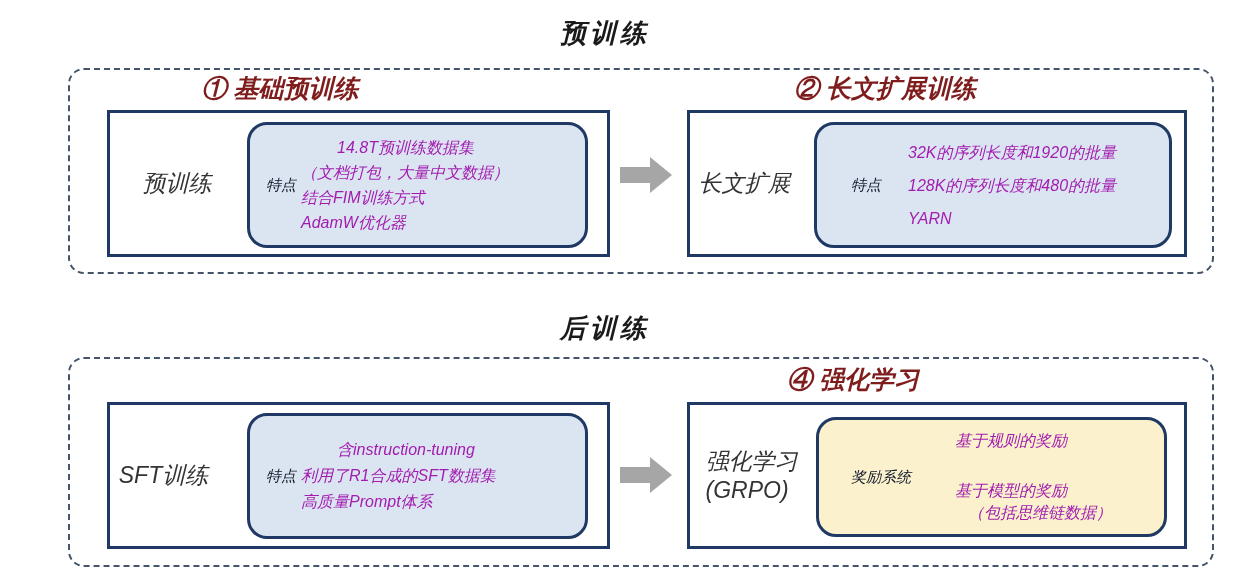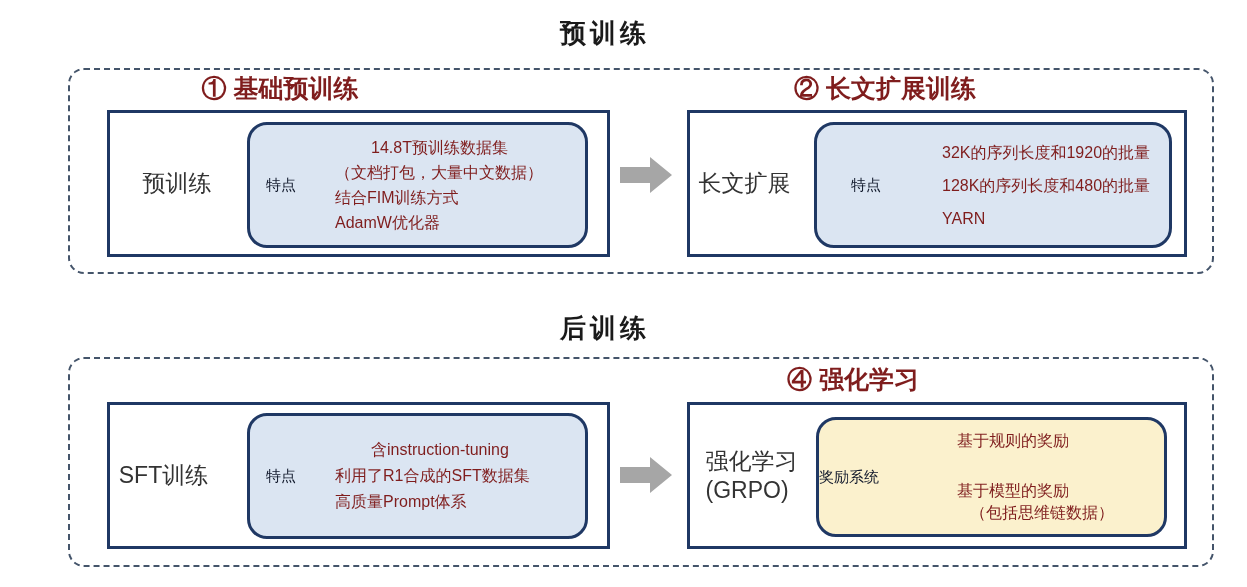--- a/index.html
+++ b/index.html
@@ -1,18 +1,18 @@
 <!DOCTYPE html>
 <html><head>
 <meta charset="utf-8">
 <style>
   html,body{margin:0;padding:0;background:#fff;}
   .canvas{
     position:relative;width:1247px;height:587px;background:#ffffff;overflow:hidden;
-    font-family:"Liberation Sans", sans-serif;color:#1a1a1a;
+    font-family:"Liberation Sans", sans-serif;color:#1a1a1a;font-style:italic;
   }
   .section-title{
     position:absolute;font-size:26px;font-weight:bold;letter-spacing:4px;
     text-align:center;color:#1a1a1a;white-space:nowrap;
   }
   .dashed-frame{
     position:absolute;border:2px dashed #44546a;border-radius:16px;background:transparent;
   }
   .panel-heading{
     position:absolute;font-size:25px;font-weight:bold;text-align:center;
@@ -29,30 +29,30 @@
     position:absolute;border:3px solid #1f3864;border-radius:20px;box-sizing:border-box;
     display:flex;flex-direction:row;align-items:center;
   }
   .fill-blue{background:#dbe5f2;}
   .fill-yellow{background:#fbf1cd;}
   .tag{
     font-size:15px;color:#0f172a;white-space:nowrap;flex:0 0 auto;text-align:right;
   }
   .content{
     display:flex;flex-direction:column;justify-content:center;
-    font-size:16px;color:#7f1d1d;margin-left:34px;
+    font-size:16px;color:#a21caf;
   }
   .content .ln{white-space:nowrap;}
   .p1 .tag{margin-left:16px;margin-right:5px;}
   .p1 .content .ln{line-height:25px;}
   .p2 .tag{margin-left:34px;margin-right:27px;}
   .p2 .content .ln{line-height:33px;}
   .p3 .tag{margin-left:16px;margin-right:5px;}
   .p3 .content .ln{line-height:26px;}
-  .p4 .tag{margin-right:44px;}
+  .p4 .tag{margin-left:32px;margin-right:44px;}
   .p4 .content .ln{line-height:22px;}
   .indent36{padding-left:36px;}
   .indent13{padding-left:13px;}
   .gap-below{margin-bottom:28px;}
   .arrow{position:absolute;width:52px;height:36px;}
 </style>
 </head>
 <body>
 
 <div class="canvas">

